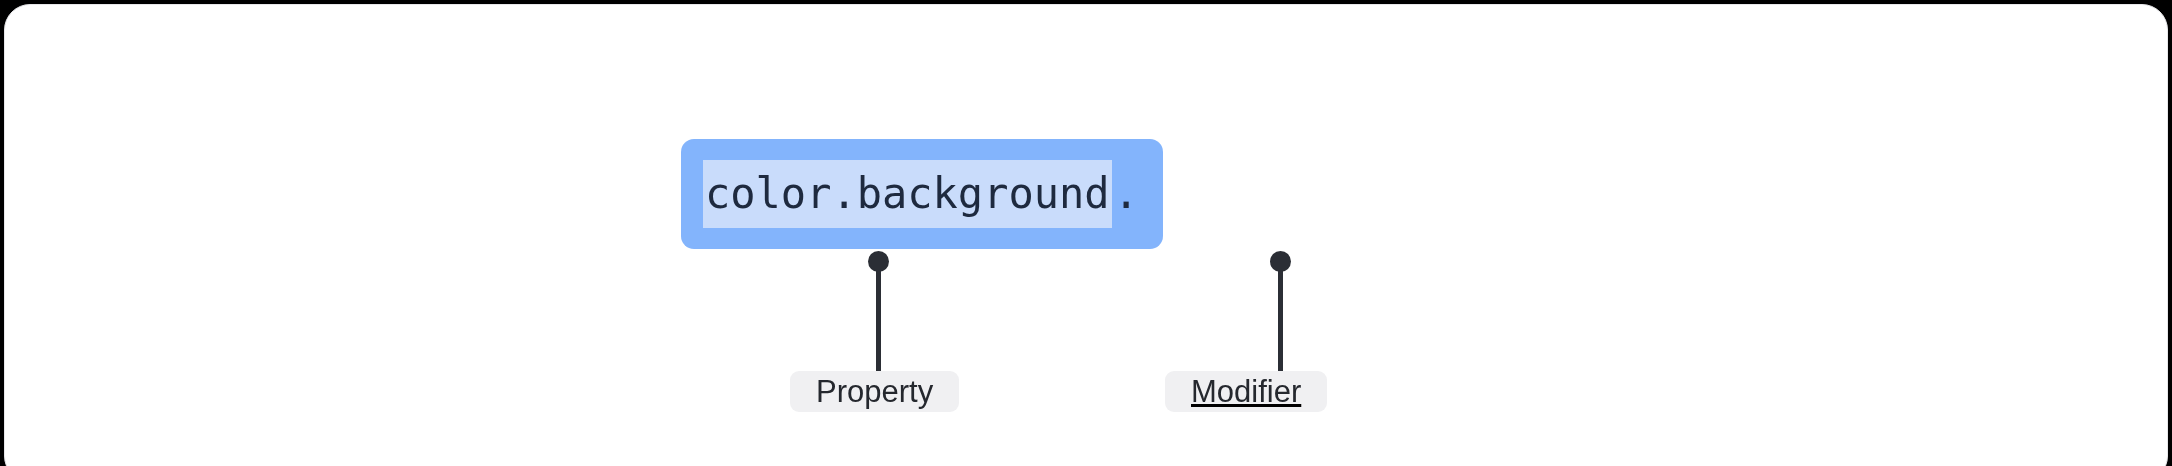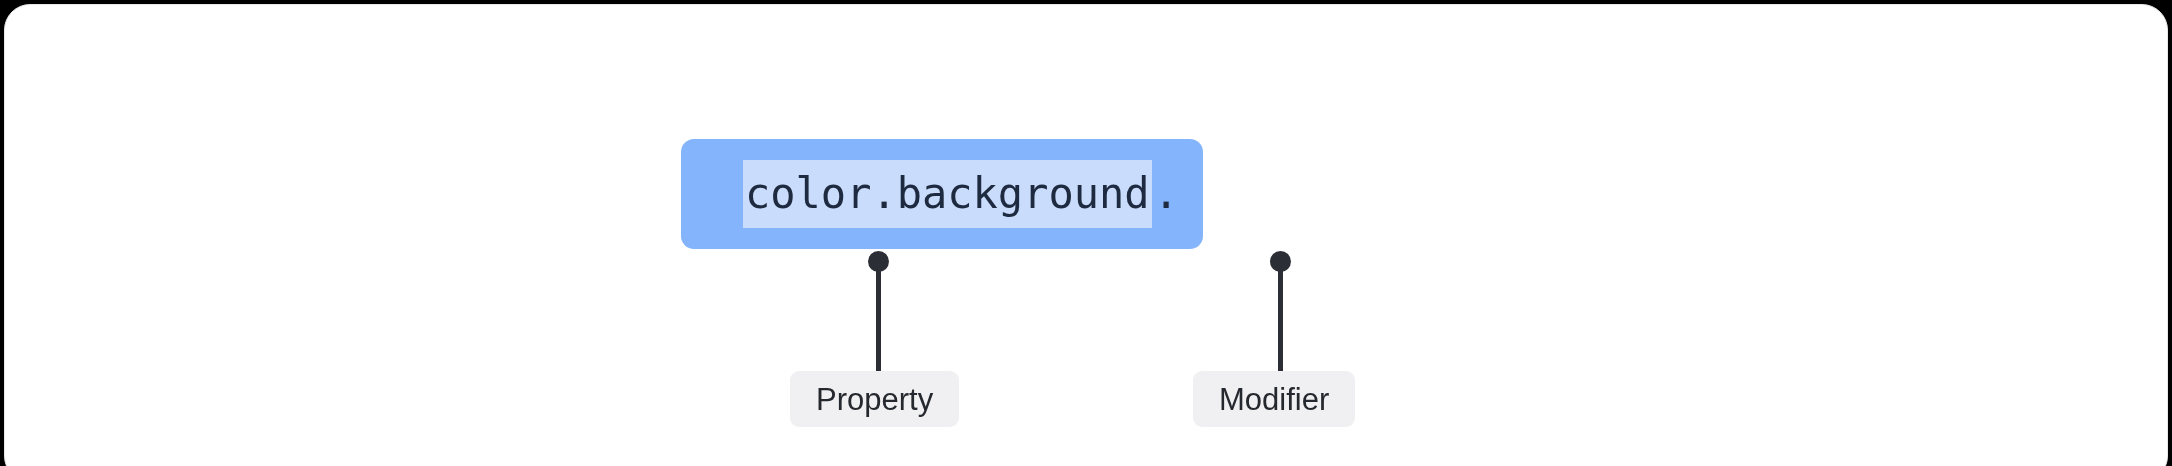--- a/index.html
+++ b/index.html
@@ -54,21 +54,20 @@
 
   .token-text {
     font-family: "DejaVu Sans Mono", "Liberation Mono", monospace;
     font-size: 42px;
     line-height: 1;
     letter-spacing: 0px;
     color: #1E2A3F;
     white-space: pre;
     display: flex;
     align-items: center;
-    margin-left: 40px;
   }
 
   .seg {
     display: inline-block;
     padding: 13px 2px 13px 2px;
     white-space: pre;
   }
 
   .seg-hl {
     background: #C9DCFB;
@@ -89,21 +88,21 @@
     position: absolute;
     width: 21px;
     height: 21px;
     border-radius: 50%;
     background: #2B2E35;
   }
 
   
   .pill {
     position: absolute;
-    height: 56px;
+    height: 41px;
     background: #F0F0F2;
     border-radius: 9px;
     display: flex;
     align-items: center;
     justify-content: center;
     padding: 0 26px;
     box-sizing: border-box;
   }
 
   .pill-label {
@@ -128,18 +127,18 @@
     </div>
 
     <div class="leader-dot" style="left: 863px; top: 246px;"></div>
     <div class="leader" style="left: 871px; top: 256px; height: 110px;"></div>
     <div class="pill" style="left: 785px; top: 366px;">
       <span class="pill-label">Property</span>
     </div>
 
     <div class="leader-dot" style="left: 1265px; top: 246px;"></div>
     <div class="leader" style="left: 1273px; top: 256px; height: 110px;"></div>
-    <div class="pill" style="left: 1188px; top: 366px;">
+    <div class="pill" style="left: 1160px; top: 366px; text-decoration: underline;">
       <span class="pill-label">Modifier</span>
     </div>
 
   </div>
 </div>
 
 </body></html>

